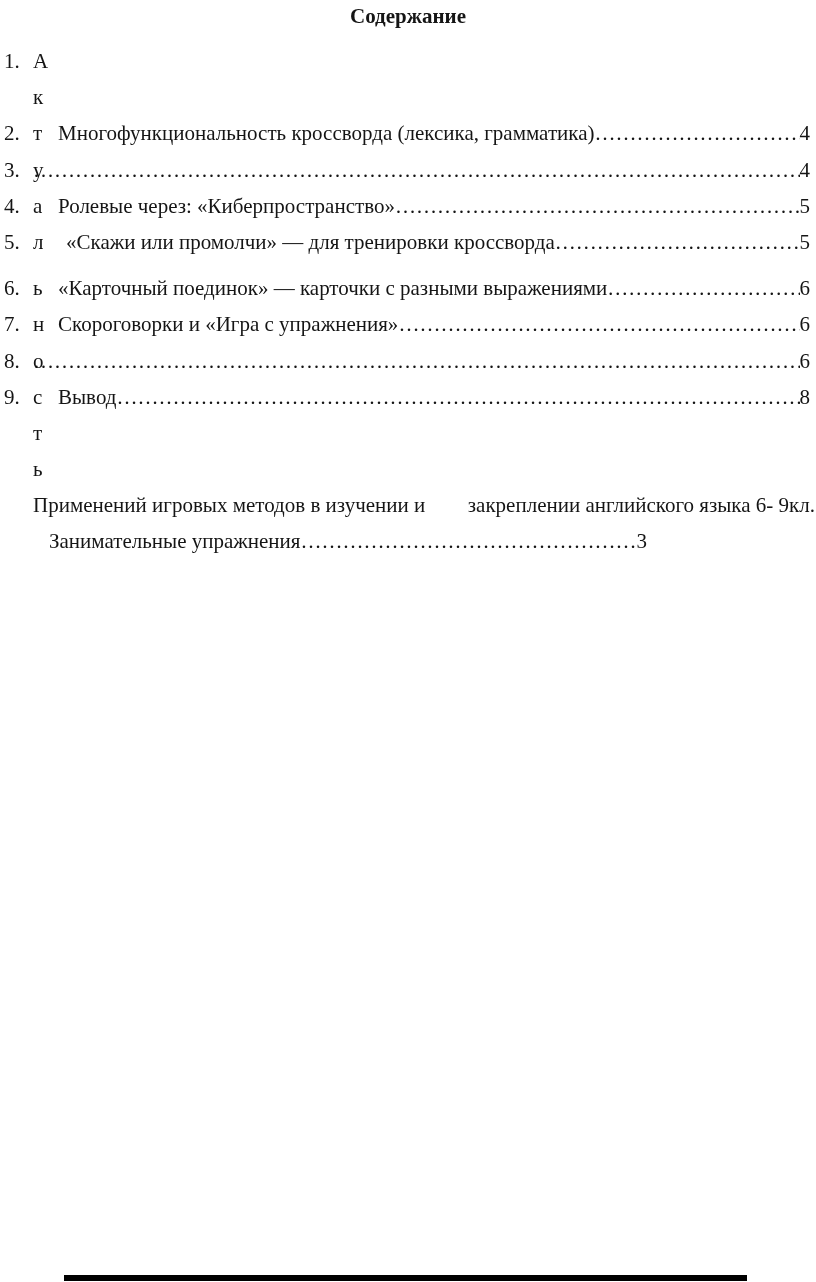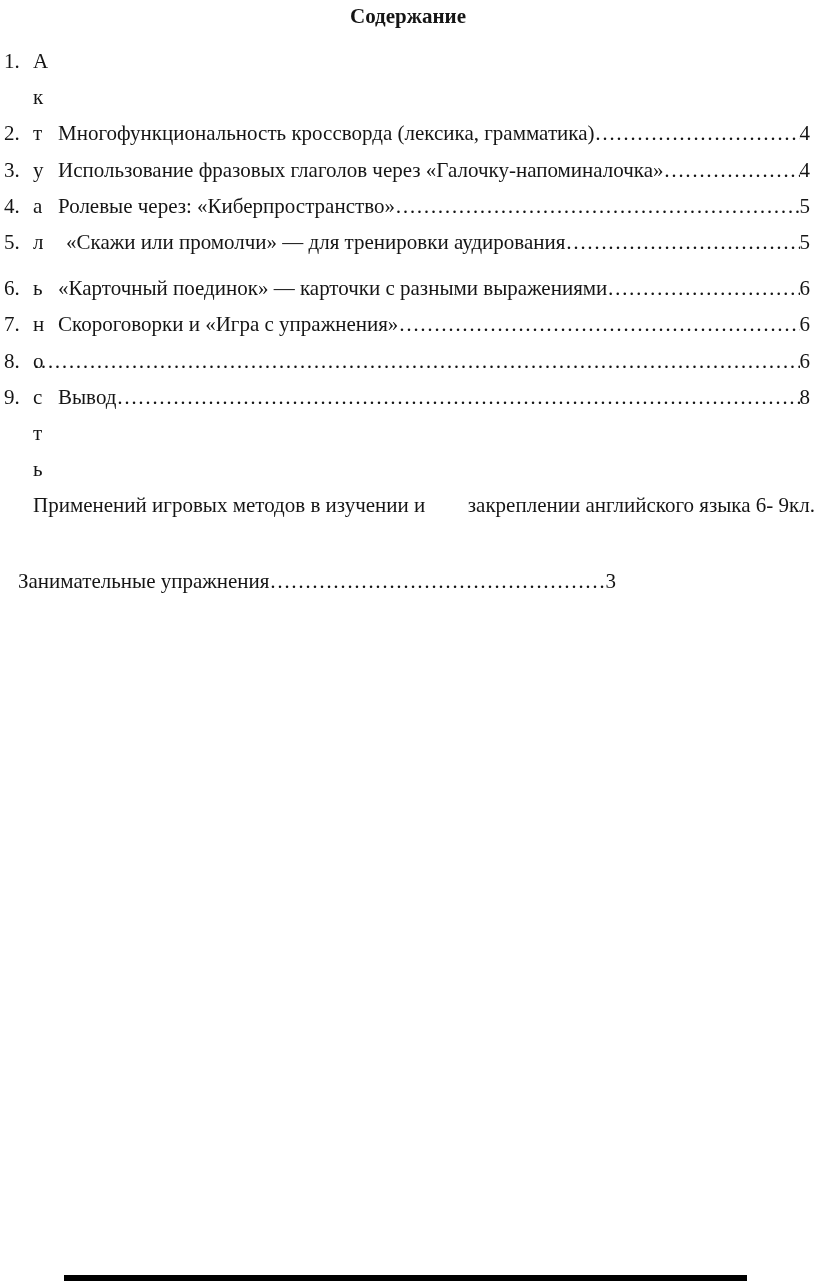--- a/index.html
+++ b/index.html
@@ -28,21 +28,21 @@
   .vletter{position:absolute;left:33px;top:0;line-height:36.2px;}
   .row-shift{padding-left:41px;}
   .row-gap{margin-top:10px;}
   .label{flex:0 0 auto;margin-left:25px;}
   .leader{flex:1 1 0;overflow:hidden;}
   .pageno{flex:0 0 auto;}
   .para{
     display:flex;justify-content:space-between;
     padding-left:0;margin-left:33px;margin-right:-5px;
   }
-  .plain-line{padding-left:18px;margin-top:40px;}
+  .plain-line{padding-left:49px;}
   .bottom-rule{
     position:absolute;left:64px;top:1275px;
     width:683px;height:6px;background:#000000;
   }
 </style>
 </head>
 <body>
 
 <div class="page">
 
@@ -63,37 +63,36 @@
       <span class="num">2.</span>
       <span class="vletter">т</span>
       <span class="label">Многофункциональность кроссворда (лексика, грамматика)</span>
       <span class="leader">……………………………………………………………………………………………………………………………………………………</span>
       <span class="pageno">4</span>
     </div>
 
     <div class="row with-leader">
       <span class="num">3.</span>
       <span class="vletter">у</span>
-      <span class="label">Использование фразовых глаголов через «Галочку-напоминалочка»</span>
       <span class="leader">……………………………………………………………………………………………………………………………………………………</span>
       <span class="pageno">4</span>
     </div>
 
     <div class="row with-leader">
       <span class="num">4.</span>
       <span class="vletter">а</span>
       <span class="label">Ролевые через: «Киберпространство»</span>
       <span class="leader">……………………………………………………………………………………………………………………………………………………</span>
       <span class="pageno">5</span>
     </div>
 
     <div class="row with-leader row-shift">
       <span class="num">5.</span>
       <span class="vletter">л</span>
-      <span class="label">«Скажи или промолчи» — для тренировки аудирования</span>
+      <span class="label">«Скажи или промолчи» — для тренировки кроссворда</span>
       <span class="leader">……………………………………………………………………………………………………………………………………………………</span>
       <span class="pageno">5</span>
     </div>
 
     <div class="row with-leader row-gap">
       <span class="num">6.</span>
       <span class="vletter">ь</span>
       <span class="label">«Карточный поединок» — карточки с разными выражениями</span>
       <span class="leader">……………………………………………………………………………………………………………………………………………………</span>
       <span class="pageno">6</span>

